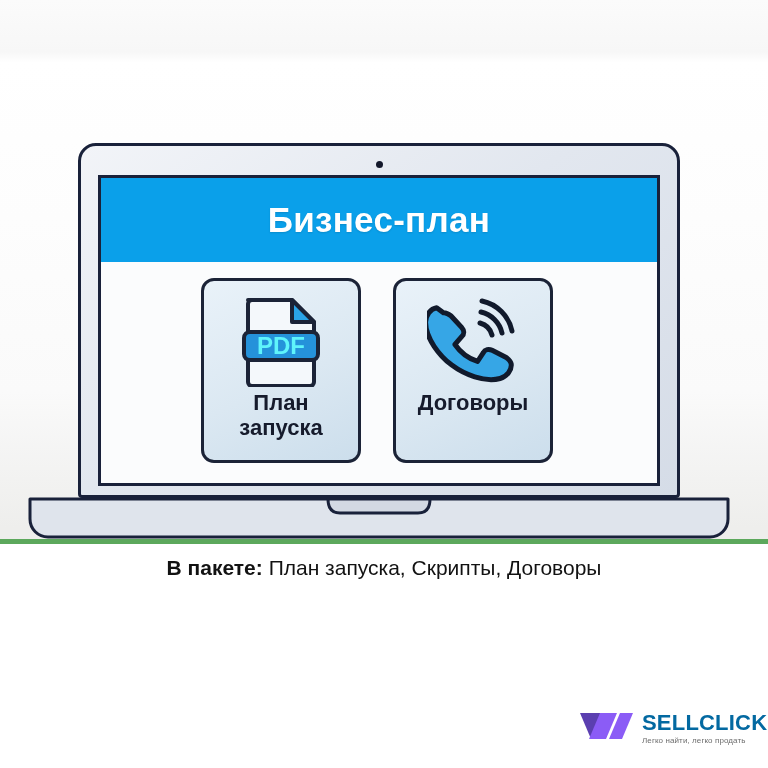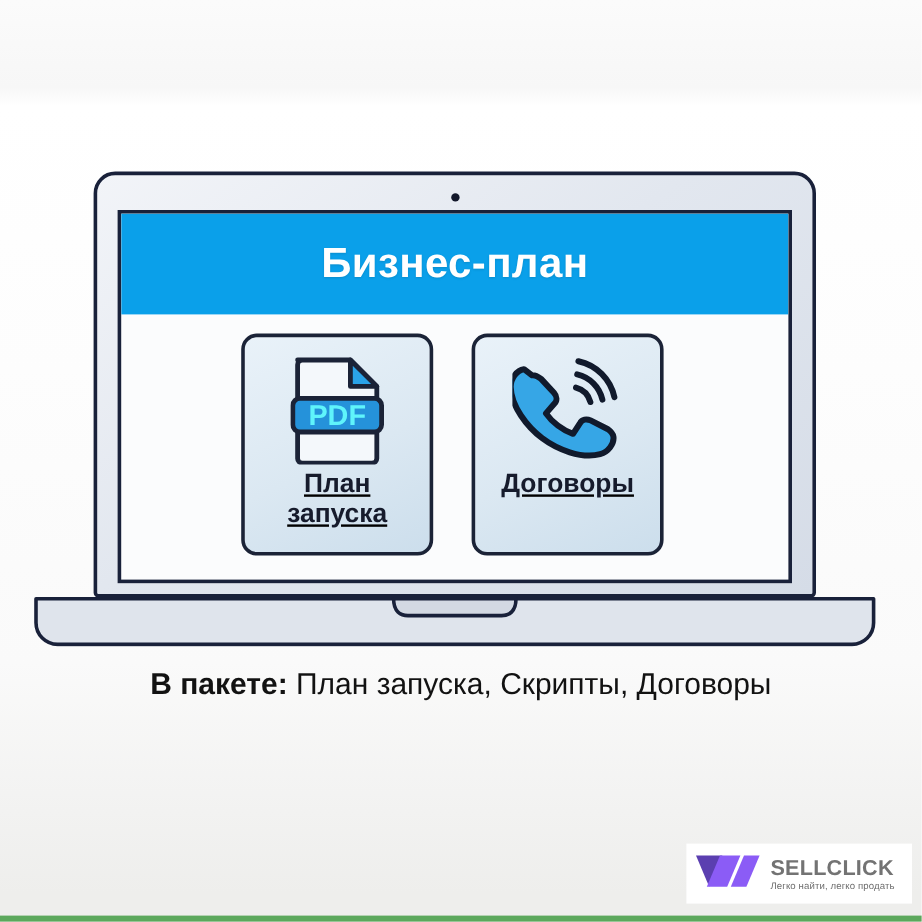--- a/index.html
+++ b/index.html
@@ -10,21 +10,21 @@
     width: 768px;
     height: 768px;
     font-family: "Liberation Sans", sans-serif;
     background: #ffffff;
     overflow: hidden;
   }
 
   #scene {
     position: relative;
     width: 768px;
-    height: 768px;
+    height: 544px;
     background:
       linear-gradient(180deg,
         #fbfbfb 0%,
         #f7f7f7 9.5%,
         #ffffff 11.5%,
         #fdfdfd 40%,
         #fafafa 72%,
         #f2f2f1 88%,
         #eeeeec 97%,
         #eeeeec 100%);
@@ -100,21 +100,20 @@
     letter-spacing: 0.3px;
     text-shadow: 0 1px 2px rgba(0,0,0,0.13);
   }
 
   #cards {
     display: flex;
     justify-content: center;
     gap: 32px;
     padding: 16px 18px 0 14px;
     box-sizing: border-box;
-    text-decoration: underline;
   }
 
   .card {
     width: 160px;
     height: 185px;
     border: 3px solid #1b2337;
     border-radius: 13px;
     background: linear-gradient(155deg, #e9f2f9 0%, #dbe8f2 55%, #ccdeec 100%);
     box-sizing: border-box;
     display: flex;
@@ -155,21 +154,21 @@
     inset: 0;
   }
 
   
   #caption {
     position: absolute;
     left: 0;
     top: 556px;
     width: 768px;
     text-align: center;
-    font-size: 25px;
+    font-size: 21px;
     color: #121212;
     white-space: nowrap;
   }
   #caption-bold {
     font-weight: bold;
   }
 
   
   #logo {
     position: absolute;
@@ -186,23 +185,23 @@
   #logo-mark {
     flex: 0 0 auto;
     margin-right: 7px;
   }
   #logo-text {
     display: flex;
     flex-direction: column;
     justify-content: center;
   }
   #logo-name {
-    font-size: 18px;
-    font-weight: bold;
-    color: #737373;
+    font-size: 22px;
+    font-weight: bold;
+    color: #0369a1;
     letter-spacing: 0.2px;
     line-height: 1;
   }
   #logo-tagline {
     font-size: 8px;
     color: #6d6d6d;
     margin-top: 3px;
     line-height: 1;
     letter-spacing: 0.1px;
   }

